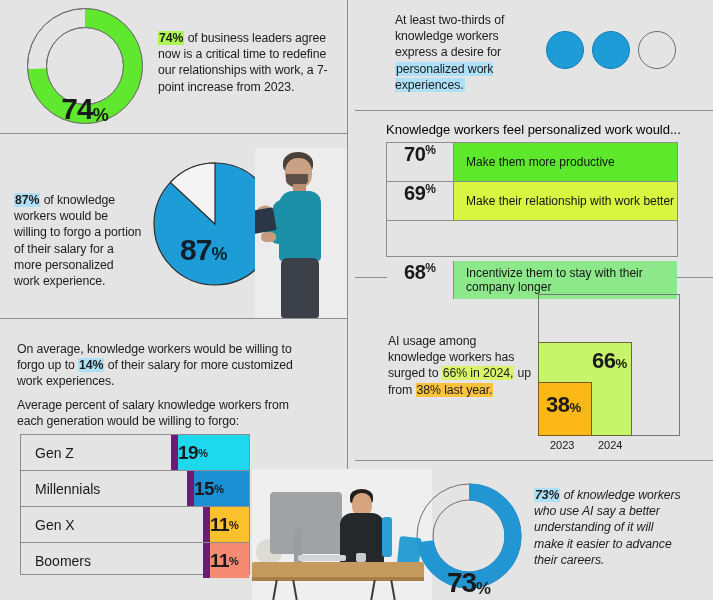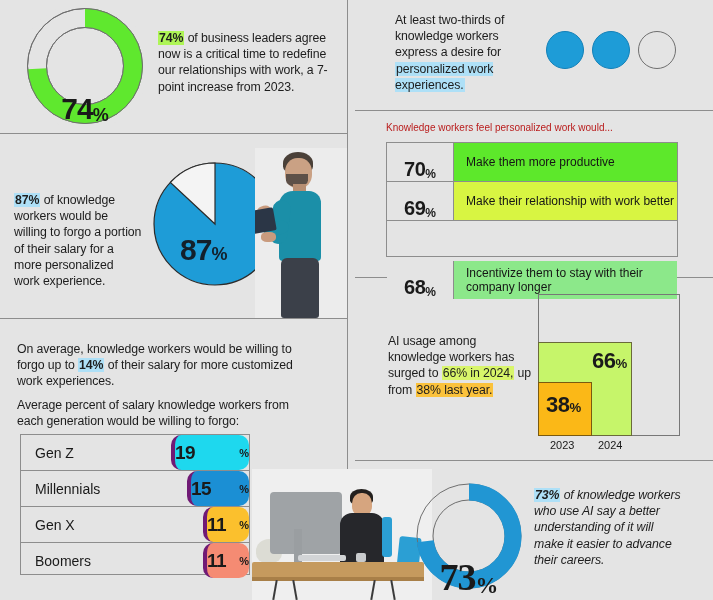--- a/index.html
+++ b/index.html
@@ -65,21 +65,21 @@
   .circ-empty { background: transparent; border: 1px solid #6f6f6f; }
 
   
   .greenbars { position: absolute; border: 1px solid #8d8d8d; box-sizing: border-box; }
   .gb-row { display: flex; align-items: stretch; border-bottom: 1px solid #8d8d8d; height: 38px; }
   .gb-row:last-child { border-bottom: none; margin-top: 40px; }
   .gb-pct {
     width: 66px;
     flex: none;
     display: flex;
-    align-items: flex-end;
+    align-items: flex-start;
     justify-content: center;
     background: #e4e4e4;
     border-right: 1px solid #8d8d8d;
     font-size: 20px;
     font-weight: bold;
     letter-spacing: -0.5px;
   }
   .gb-pct .pct-suffix { font-size: 12px; }
   .gb-text {
     flex: 1;
@@ -106,27 +106,26 @@
     display: flex;
     align-items: center;
     padding-left: 14px;
     font-size: 14px;
     color: #1a1a1a;
   }
   .gen-bar {
     flex: none;
     display: flex;
     align-items: center;
-    justify-content: space-between;
+    justify-content: flex-start;
     font-size: 19px;
     font-weight: bold;
     letter-spacing: -0.5px;
-    border-left: 4px solid #701a75;
+    border-left: 7px solid #701a75;
     box-sizing: border-box;
-    border-radius: 10px;
   }
   .gen-bar .pct-suffix { font-size: 11px; }
 
   
   .squares { position: absolute; }
   .sq { position: absolute; box-sizing: border-box; }
   .sq-outer { border: 1px solid #777; background: transparent; }
   .sq-66 { background: #c6f56a; border: 1px solid #6a6a3a; }
   .sq-38 { background: #fbb817; border: 1px solid #7a5a10; }
   .sq-lab {
@@ -315,21 +314,21 @@
 
     <div class="circle-row" style="left:198px; top:31px;">
       <div class="circ circ-fill"></div>
       <div class="circ circ-fill"></div>
       <div class="circ circ-empty"></div>
     </div>
   </div>
 
   <div class="panel" style="left:348px; top:111px; width:365px; height:166px;">
 
-    <div style="position:absolute; left:38px; top:11px; font-size:10px; color:#b91c1c;">Knowledge workers feel personalized work would...</div>
+    <div style="position:absolute; left:38px; top:11px; font-size:13px; color:#000000;">Knowledge workers feel personalized work would...</div>
 
     <div class="greenbars" style="left:38px; top:31px; width:292px; height:115px;">
 
       <div class="gb-row" style="background:#5de82b;">
         <span class="gb-pct">
           <span>70</span>
             <span class="pct-suffix">%</span>
         </span>
         <span class="gb-text">Make them more productive</span>
       </div>
@@ -380,21 +379,21 @@
 
   <div class="panel" style="left:348px; top:461px; width:365px; height:139px;">
 
     <div class="donut-wrap" style="left:58px; top:12px; width:126px; height:126px;">
       <svg width="126" height="126" viewBox="0 0 126 126">
         <circle cx="63" cy="63" r="52" fill="none" stroke="#6f6f6f" stroke-width="1"></circle>
         <circle cx="63" cy="63" r="36" fill="none" stroke="#6f6f6f" stroke-width="1"></circle>
 
         <circle cx="63" cy="63" r="44" fill="none" stroke="#2196d3" stroke-width="17" stroke-dasharray="201.8 74.6" transform="rotate(-90 63 63)"></circle>
       </svg>
-      <div class="donut-label" style="font-size:38px;font-family:Liberation Serif, serif;">
+      <div class="donut-label" style="font-size:28px;">
         <span class="pct-big">73</span>
           <span class="pct-suffix">%</span>
       </div>
     </div>
 
     <div class="body-text" style="position:absolute; left:186px; top:26px; width:148px;font-style:italic;">
       <span class="hl-blue bold">73%</span><span> of knowledge workers who use AI say a better understanding of it will make it easier to advance their careers.</span>
     </div>
   </div>
 

